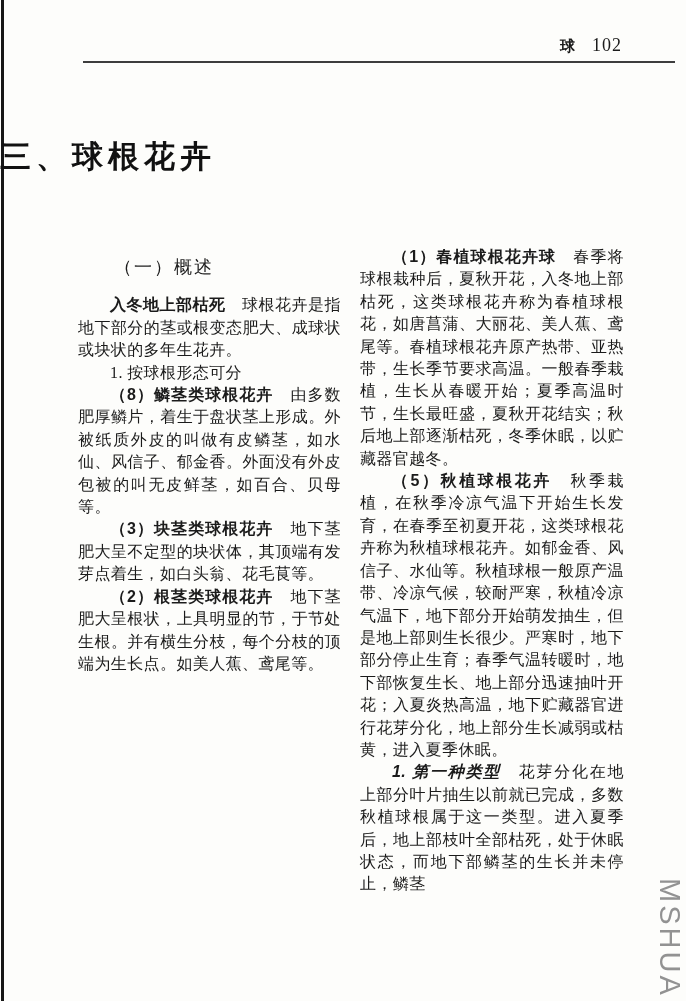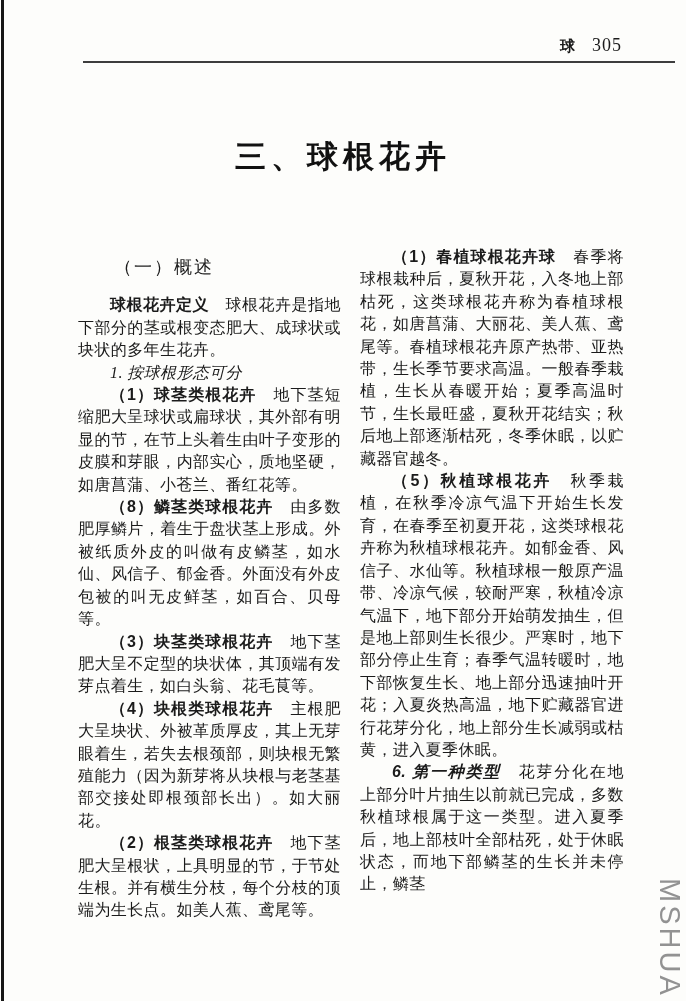--- a/index.html
+++ b/index.html
@@ -40,21 +40,21 @@
     position: absolute;
     top: 61px; left: 83px;
     width: 592px; height: 2px;
     background: #3d3d3d;
   }
   
   .chapter-title {
     position: absolute;
     top: 136px; left: 0;
     width: 100%;
-    text-align: center;
+    text-align: left;
     font-family: "Liberation Sans", sans-serif;
     font-weight: 700;
     font-size: 31px;
     letter-spacing: 5px;
     color: #111;
   }
   
   .columns {
     position: absolute;
     left: 78px; top: 246px;
@@ -83,21 +83,20 @@
     margin-top: 10px;
     margin-bottom: 16px;
     letter-spacing: 2px;
   }
   .sub-heading {
     font-family: "Liberation Sans", sans-serif;
     font-weight: 700;
     text-indent: 2em;
   }
   .kai {
-    font-style: italic;
     text-indent: 2em;
   }
   .kai-lead { font-style: italic; }
   
   .watermark {
     position: absolute;
     left: 686px; top: 878px;
     transform: rotate(90deg);
     transform-origin: left top;
     font-family: "Liberation Sans", sans-serif;
@@ -107,51 +106,49 @@
     white-space: nowrap;
   }
 </style>
 </head>
 <body>
 
 <div class="scan-edge"></div>
 
 <div class="page-header">
   <span class="chapter-marker">球</span>
-  <span class="page-number">305</span>
+  <span class="page-number">102</span>
 </div>
 <div class="header-rule"></div>
 
 <h1 class="chapter-title">三、球根花卉</h1>
 
 <div class="columns">
 
   <div class="col col-left">
     <div class="section-heading">（一）概述</div>
 
-    <p class="para"><span class="lead">球根花卉定义</span><span>　球根花卉是指地下部分的茎或根变态肥大、成球状或块状的多年生花卉。</span></p>
+    <p class="para"><span class="lead">入冬地上部枯死</span><span>　球根花卉是指地下部分的茎或根变态肥大、成球状或块状的多年生花卉。</span></p>
 
     <p class="para kai">1. 按球根形态可分</p>
 
-    <p class="para"><span class="lead">（1）球茎类根花卉</span><span>　地下茎短缩肥大呈球状或扁球状，其外部有明显的节，在节上头着生由叶子变形的皮膜和芽眼，内部实心，质地坚硬，如唐菖蒲、小苍兰、番红花等。</span></p>
 
     <p class="para"><span class="lead">（8）鳞茎类球根花卉</span><span>　由多数肥厚鳞片，着生于盘状茎上形成。外被纸质外皮的叫做有皮鳞茎，如水仙、风信子、郁金香。外面没有外皮包被的叫无皮鲜茎，如百合、贝母等。</span></p>
 
     <p class="para"><span class="lead">（3）块茎类球根花卉</span><span>　地下茎肥大呈不定型的块状体，其顶端有发芽点着生，如白头翁、花毛茛等。</span></p>
 
-    <p class="para"><span class="lead">（4）块根类球根花卉</span><span>　主根肥大呈块状、外被革质厚皮，其上无芽眼着生，若失去根颈部，则块根无繁殖能力（因为新芽将从块根与老茎基部交接处即根颈部长出）。如大丽花。</span></p>
 
     <p class="para"><span class="lead">（2）根茎类球根花卉</span><span>　地下茎肥大呈根状，上具明显的节，于节处生根。并有横生分枝，每个分枝的顶端为生长点。如美人蕉、鸢尾等。</span></p>
 
   </div>
 
   <div class="col col-right">
     <p class="para"><span class="lead">（1）春植球根花卉球</span><span>　春季将球根栽种后，夏秋开花，入冬地上部枯死，这类球根花卉称为春植球根花，如唐菖蒲、大丽花、美人蕉、鸢尾等。春植球根花卉原产热带、亚热带，生长季节要求高温。一般春季栽植，生长从春暖开始；夏季高温时节，生长最旺盛，夏秋开花结实；秋后地上部逐渐枯死，冬季休眠，以贮藏器官越冬。</span></p>
 
     <p class="para"><span class="lead">（5）秋植球根花卉</span><span>　秋季栽植，在秋季冷凉气温下开始生长发育，在春季至初夏开花，这类球根花卉称为秋植球根花卉。如郁金香、风信子、水仙等。秋植球根一般原产温带、冷凉气候，较耐严寒，秋植冷凉气温下，地下部分开始萌发抽生，但是地上部则生长很少。严寒时，地下部分停止生育；春季气温转暖时，地下部恢复生长、地上部分迅速抽叶开花；入夏炎热高温，地下贮藏器官进行花芽分化，地上部分生长减弱或枯黄，进入夏季休眠。</span></p>
 
 
-    <p class="para"><span class="lead kai-lead">6. 第一种类型</span><span>　花芽分化在地上部分叶片抽生以前就已完成，多数秋植球根属于这一类型。进入夏季后，地上部枝叶全部枯死，处于休眠状态，而地下部鳞茎的生长并未停止，鳞茎</span></p>
+    <p class="para"><span class="lead kai-lead">1. 第一种类型</span><span>　花芽分化在地上部分叶片抽生以前就已完成，多数秋植球根属于这一类型。进入夏季后，地上部枝叶全部枯死，处于休眠状态，而地下部鳞茎的生长并未停止，鳞茎</span></p>
   </div>
 
 </div>
 
 <div class="watermark">MSHUA</div>
 
 </body></html>

